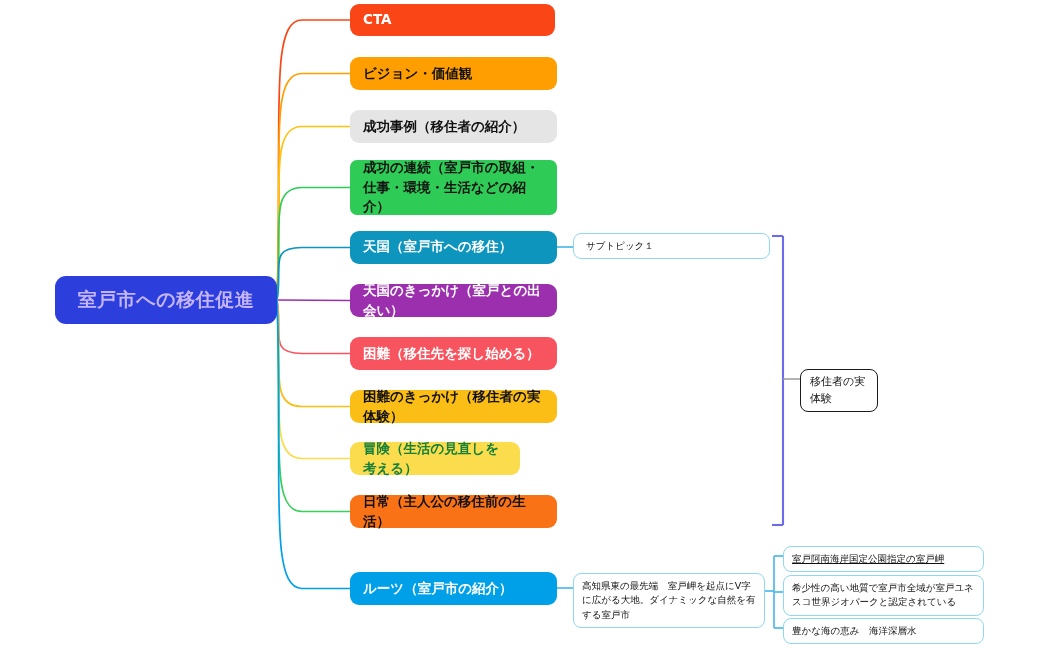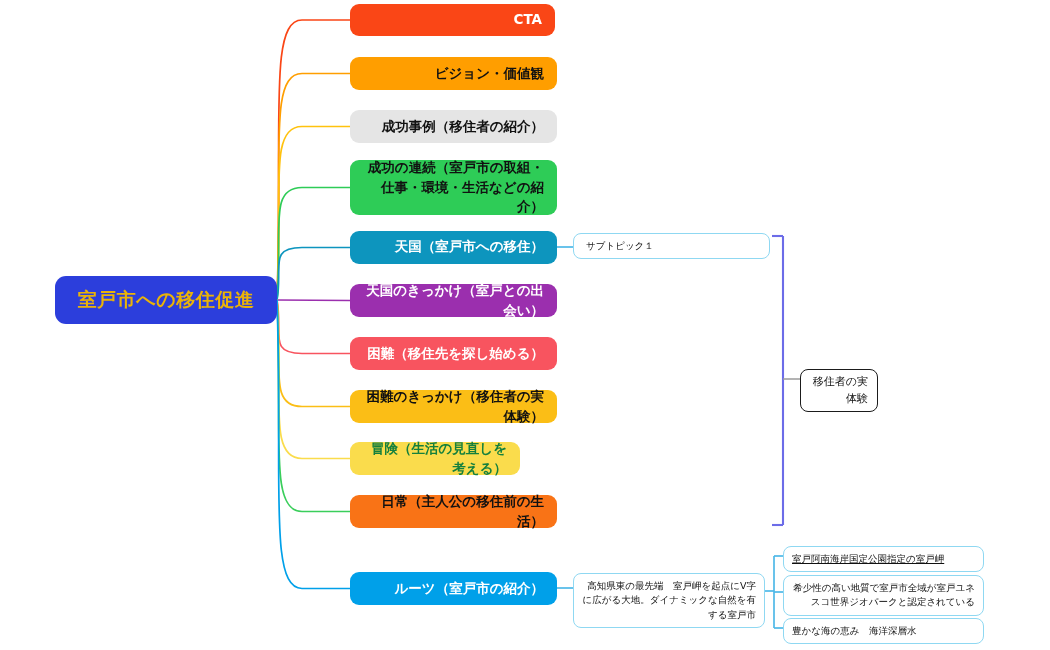--- a/index.html
+++ b/index.html
@@ -5,31 +5,31 @@
   html,body{margin:0;padding:0;}
   body{
     width:1050px;height:650px;
     background:#ffffff;
     font-family:"DejaVu Sans","Liberation Sans",sans-serif;
     overflow:hidden;position:relative;
   }
   #canvas{position:absolute;left:0;top:0;width:1050px;height:650px;}
   svg.links{position:absolute;left:0;top:0;width:1050px;height:650px;pointer-events:none;}
 
-  .node{position:absolute;box-sizing:border-box;display:flex;align-items:center;text-align:right;}
+  .node{position:absolute;box-sizing:border-box;display:flex;align-items:center;}
   .node span{display:block;}
 
   
   .central{
     left:55px;top:276px;width:222px;height:48px;
     background:#2C3EDC;border-radius:11px;
     justify-content:center;
   }
   .central span{
-    color:#eab308;font-weight:bold;font-size:19px;letter-spacing:.5px;
+    color:#c4b5fd;font-weight:bold;font-size:19px;letter-spacing:.5px;
   }
 
   
   .lvl1{
     width:205px;border-radius:9px;padding:0 13px;
     color:#111;font-weight:bold;font-size:13.5px;line-height:1.45;
   }
   .lvl1.white{color:#ffffff;}
   .lvl1 span{width:100%;}
 
@@ -75,21 +75,21 @@
       </div>
       <div class="node lvl1 white" style="left: 350px; top: 4px; width: 205px; height: 32px; background: rgb(250, 70, 22); color: rgb(255, 255, 255);">
         <span>CTA</span>
       </div>
       <div class="node lvl1" style="left: 350px; top: 57px; width: 207px; height: 33px; background: rgb(255, 158, 0); color: rgb(17, 17, 17);">
         <span>ビジョン・価値観</span>
       </div>
       <div class="node lvl1" style="left: 350px; top: 110px; width: 207px; height: 33px; background: #e5e5e5; color: rgb(17, 17, 17);">
         <span>成功事例（移住者の紹介）</span>
       </div>
-      <div class="node lvl1" style="left: 350px; top: 160px; width: 207px; height: 55px; background: rgb(46, 204, 87); color: rgb(17, 17, 17);">
+      <div class="node lvl1" style="left: 350px; top: 160px; width: 207px; height: 55px; background: rgb(46, 204, 87); color: rgb(17, 17, 17); border-radius: 7px;">
         <span>成功の連続（室戸市の取組・仕事・環境・生活などの紹介）</span>
       </div>
       <div class="node lvl1 white" style="left: 350px; top: 231px; width: 207px; height: 33px; background: rgb(13, 149, 190); color: rgb(255, 255, 255); font-family: Liberation Mono, monospace;">
         <span>天国（室戸市への移住）</span>
       </div>
       <div class="node lvl1 white" style="left: 350px; top: 284px; width: 207px; height: 33px; background: rgb(155, 47, 174); color: rgb(255, 255, 255);">
         <span>天国のきっかけ（室戸との出会い）</span>
       </div>
       <div class="node lvl1 white" style="left: 350px; top: 337px; width: 207px; height: 33px; background: rgb(248, 84, 95); color: rgb(255, 255, 255);">
         <span>困難（移住先を探し始める）</span>

